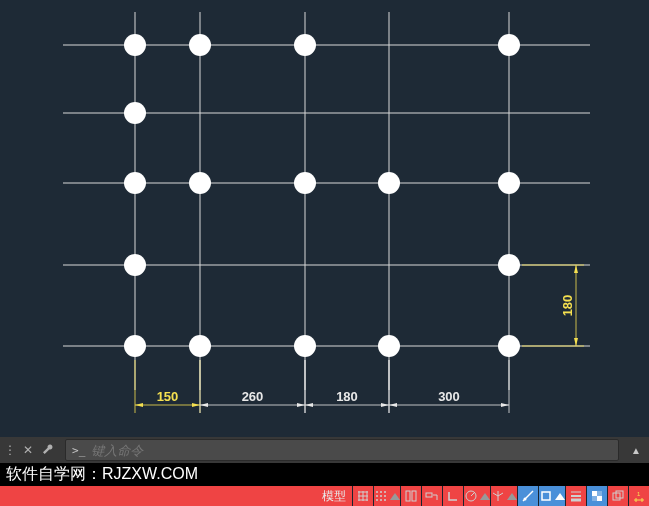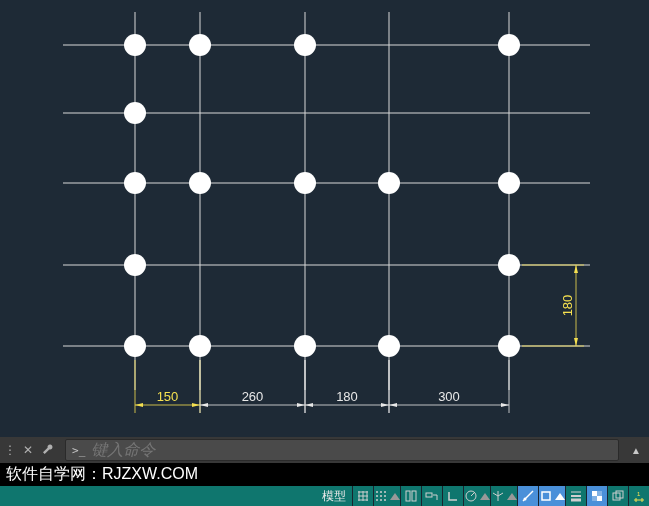--- a/index.html
+++ b/index.html
@@ -1,29 +1,29 @@
 <!DOCTYPE html>
 <html><head>
 <meta charset="utf-8">
 <style>
 html,body{margin:0;padding:0;width:649px;height:506px;background:#1e2a36;font-family:"Microsoft YaHei",Arial,sans-serif;overflow:hidden;}
-#canvas{position:absolute;left:0;top:0;width:599px;height:437px;background:#1e2a36;}
+#canvas{position:absolute;left:0;top:0;width:599px;height:437px;background:#1e2a36;font-weight:bold;}
 #canvas svg{position:absolute;left:0;top:0;}
 #cmdbar{position:absolute;left:0;top:437px;width:649px;height:26px;background:#383838;display:flex;align-items:center;}
 .cmd-seg{height:26px;display:flex;align-items:center;}
 .vdots{color:#b0b0b0;font-size:12px;letter-spacing:1px;padding:0 4px;}
 .xmark{color:#b0b0b0;font-size:12px;padding:0 2px;}
 .wrench{padding:0 6px;}
 .wrench svg{display:block;}
 .cmd-input-wrap{flex:1;height:20px;margin:0 4px;background:#4a4a4a;border:1px solid #2a2a2a;border-radius:2px;display:flex;align-items:center;}
 .cmd-caret{padding:0 6px;color:#c8c8c8;font-size:11px;font-family:Consolas,monospace;}
-.cmd-input{flex:1;background:transparent;border:none;outline:none;color:#c8c8c8;font-size:16px;font-style:italic;padding:0;}
+.cmd-input{flex:1;background:transparent;border:none;outline:none;color:#c8c8c8;font-size:13px;font-style:italic;padding:0;}
 .cmd-arrow{padding:0 8px;color:#c8c8c8;font-size:10px;}
 #footer{position:absolute;left:0;top:463px;width:649px;height:23px;background:#000;color:#fff;font-size:16px;display:flex;align-items:center;padding-left:6px;box-sizing:border-box;}
-#statusbar{position:absolute;left:0;top:486px;width:649px;height:20px;background:#0f766e;display:flex;align-items:center;}
+#statusbar{position:absolute;left:0;top:486px;width:649px;height:20px;background:#ef4444;display:flex;align-items:center;}
 .sb-left{flex:1;}
 .sb-btn{height:20px;min-width:20px;display:flex;align-items:center;justify-content:center;border-left:1px solid #1a242e;cursor:pointer;}
 .sb-btn.first{border-left:none;}
 .sb-txt{color:#e8e8e8;font-size:12px;padding:0 6px;}
 .sb-ico svg{display:block;}
 .sb-btn.blue{background:#4a90d9;}
 .sb-triangle{width:0;height:0;border-left:5px solid transparent;border-right:5px solid transparent;border-bottom:7px solid #999;margin-left:2px;}
 </style>
 </head>
 <body>

